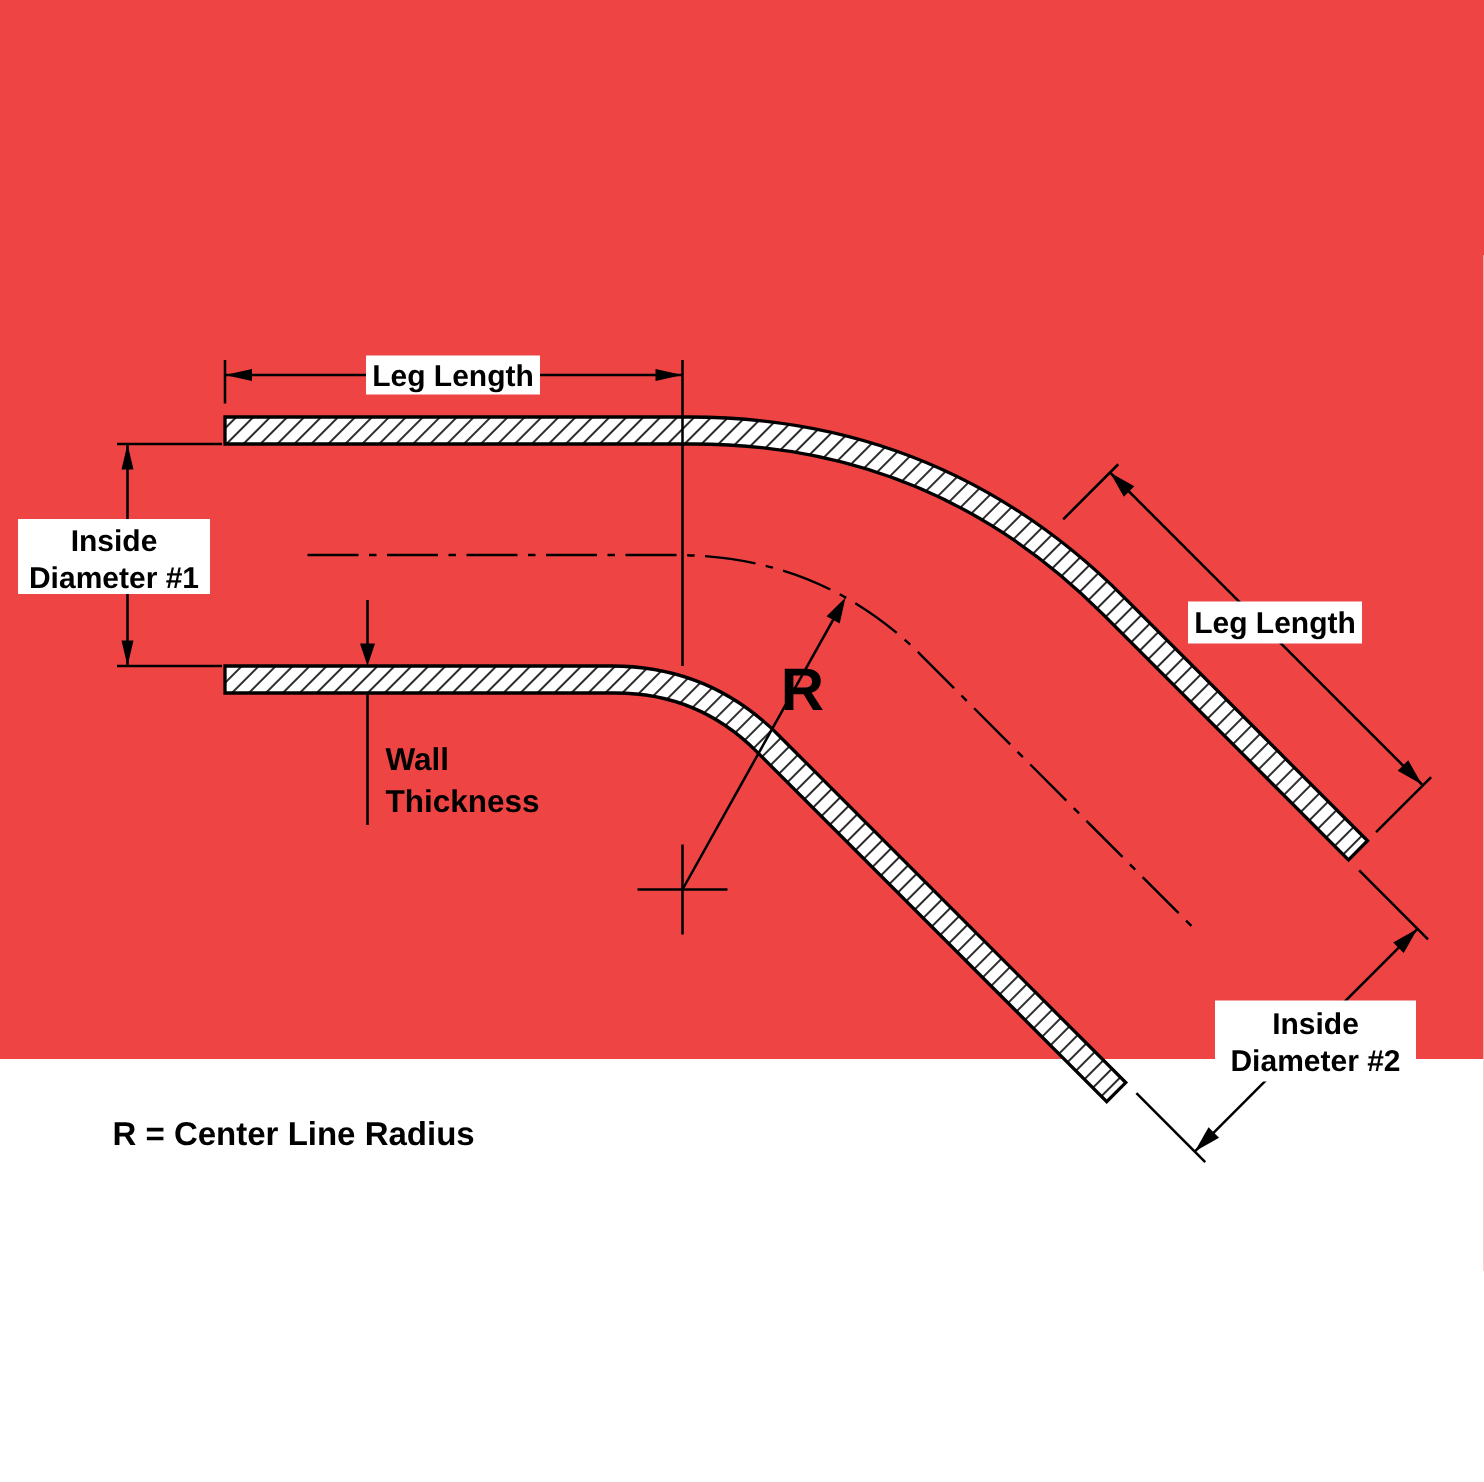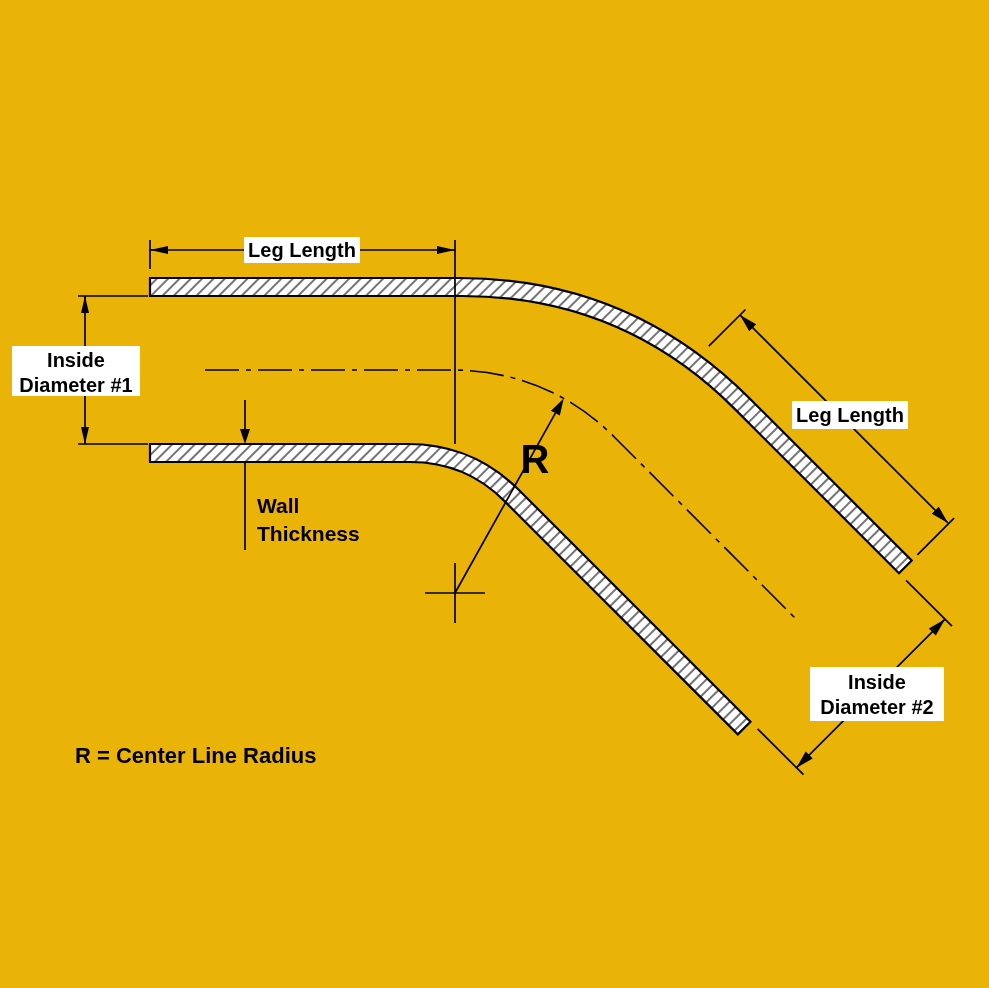--- a/index.html
+++ b/index.html
@@ -6,22 +6,22 @@
     margin: 0;
     padding: 0;
     background: #ffffff;
     width: 989px;
     height: 988px;
     overflow: hidden;
   }
   .canvas {
     position: relative;
     width: 989px;
-    height: 988px;
-    background: #eab308;
+    height: 706px;
+    background: #ef4444;
   }
   svg { display: block; }
 
   .tube-wall {
     stroke: #000000;
     stroke-width: 2.2;
     stroke-linejoin: miter;
   }
   .center-line {
     fill: none;

